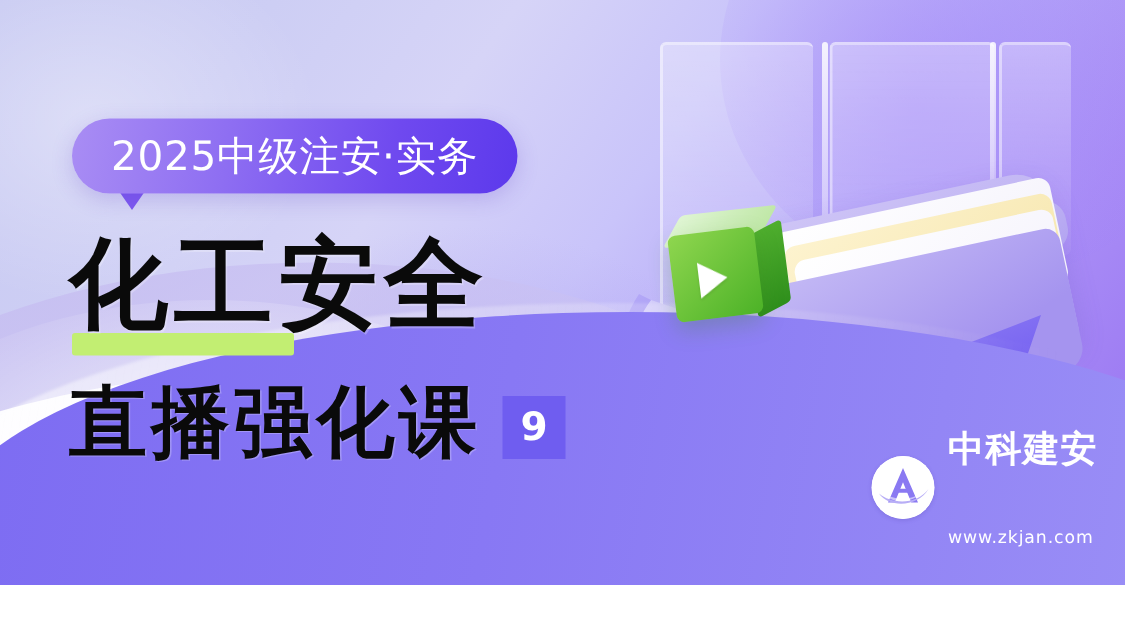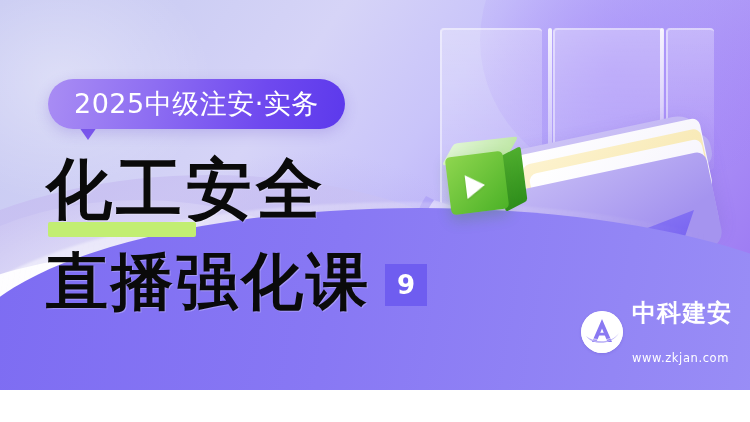--- a/index.html
+++ b/index.html
@@ -176,21 +176,21 @@
     font-weight:bold;font-size:66px;line-height:76px;
     color:#0a0a0a;letter-spacing:4px;white-space:nowrap;
     text-shadow:1px 1px 0 rgba(255,255,255,.25);
   }
   #subline-row{
     position:absolute;left:46px;top:248px;z-index:6;
     display:flex;align-items:center;
   }
   #subline{
     font-family:"DejaVu Sans","Liberation Sans",sans-serif;
-    font-weight:bold;font-size:62px;line-height:68px;
+    font-weight:bold;font-size:52px;line-height:68px;
     color:#0a0a0a;letter-spacing:3px;white-space:nowrap;
     text-shadow:1px 1px 0 rgba(255,255,255,.25);
   }
   #episode-badge{
     margin-left:14px;margin-top:6px;
     width:42px;height:42px;
     background:#6f5df0;
     display:flex;align-items:center;justify-content:center;
     color:#fff;font-weight:bold;font-size:26px;
     font-family:"DejaVu Sans","Liberation Sans",sans-serif;
@@ -205,21 +205,21 @@
     width:42px;height:42px;border-radius:50%;
     background:#ffffff;position:relative;overflow:hidden;
     box-shadow:0 1px 3px rgba(70,50,160,.2);
   }
   #logo-text{display:flex;flex-direction:column;line-height:1;gap:27px;}
   #logo-name{
     color:#ffffff;font-weight:bold;font-size:24px;letter-spacing:1px;
     font-family:"DejaVu Sans","Liberation Sans",sans-serif;
   }
   #logo-url{
-    color:#ffffff;font-size:11.5px;letter-spacing:.6px;margin-top:1px;
+    color:#ffffff;font-size:11.5px;letter-spacing:.6px;margin-top:15px;
     font-family:"DejaVu Sans","Liberation Sans",sans-serif;
   }
 </style>
 </head>
 <body>
 
 <div id="banner">
 
   <div class="blob" id="blob-leftglow"></div>
   <div class="blob" id="blob-topright"></div>

